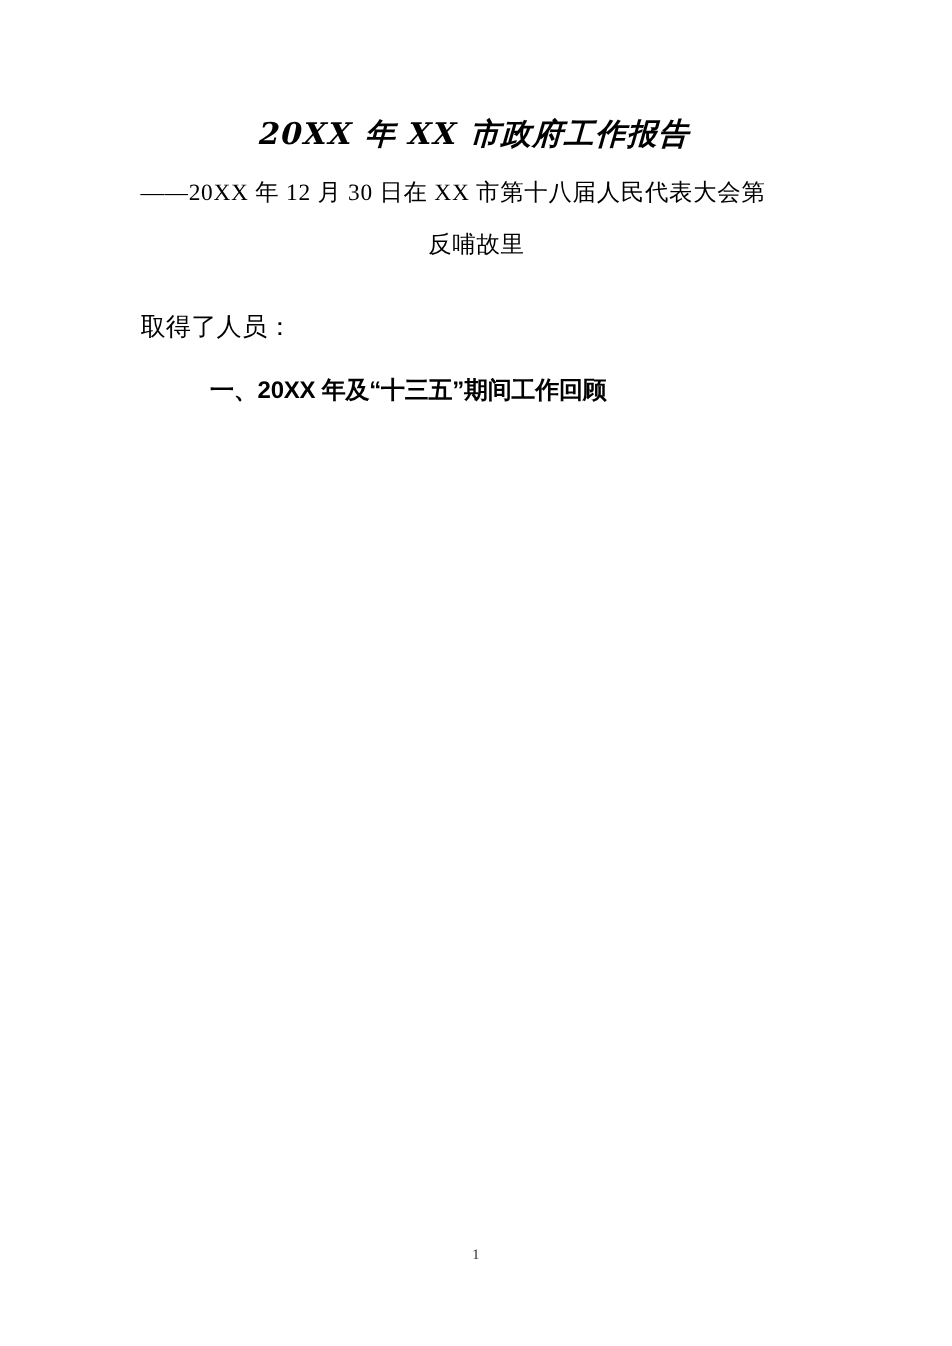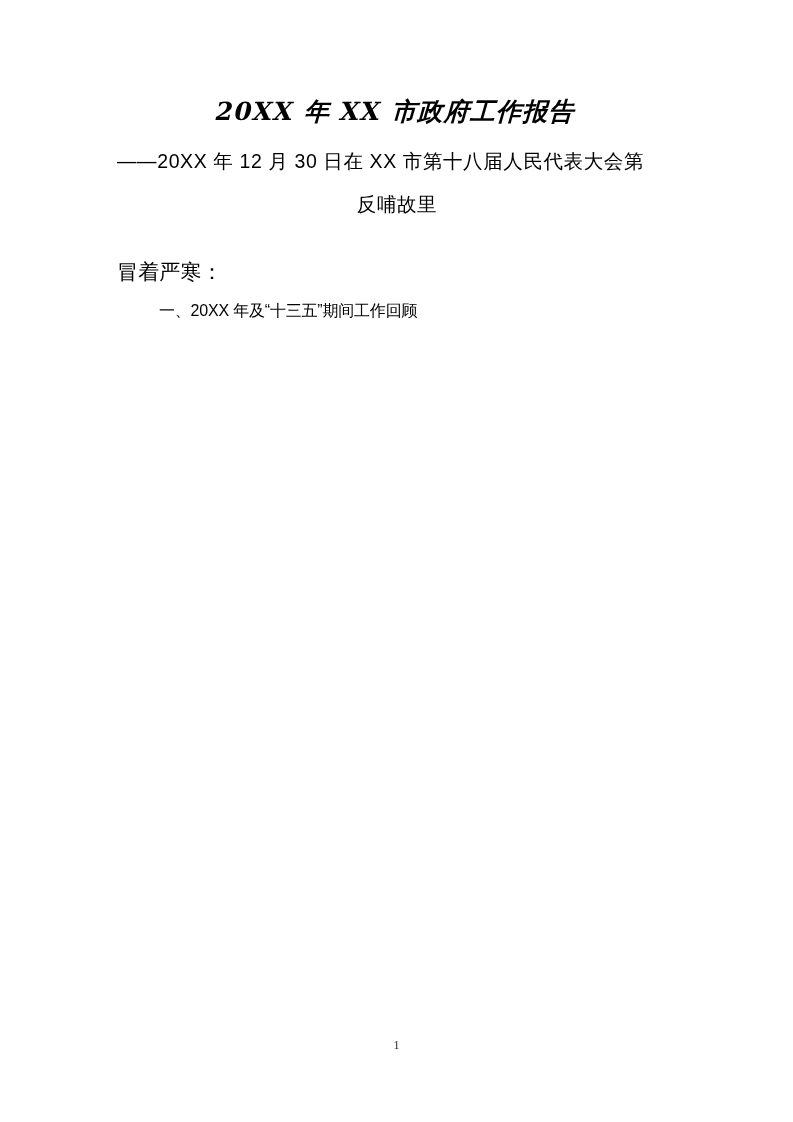--- a/index.html
+++ b/index.html
@@ -46,21 +46,21 @@
   }
 
   
   .subtitle-block {
     margin: 0;
     padding-top: 13px;
   }
   .subtitle-line {
     margin: 0;
     text-align: center;
-    font-family: Liberation Sans, sans-serif;
+    font-family: Liberation Serif, serif;
     font-size: 19.5px;
     line-height: 43px;
     letter-spacing: 0.6px;
     white-space: nowrap;
   }
   .subtitle-line.lead {
     text-align: left;
     text-indent: 0;
   }
 
@@ -80,24 +80,24 @@
   }
   p.indent {
     text-indent: 42px;
   }
   p.salutation {
     text-indent: 0;
   }
 
   
   h2.section-heading {
-    margin: 0;
+    margin: 16px;
     font-family: "Liberation Sans", "DejaVu Sans", sans-serif;
-    font-weight: 400;
-    font-size: 16px;
+    font-weight: 700;
+    font-size: 20px;
     line-height: 37.5px;
     text-indent: 42px;
     letter-spacing: -0.2px;
   }
 
   
   .page-number {
     position: absolute;
     left: 0;
     top: 1038px;
@@ -118,21 +118,21 @@
 
     <h1 class="doc-title">20XX 年 XX 市政府工作报告</h1>
 
     <div class="subtitle-block">
       <p class="subtitle-line lead">——20XX 年 12 月 30 日在 XX 市第十八届人民代表大会第</p>
       <p class="subtitle-line">反哺故里</p>
     </div>
 
     <div class="body-block">
 
-      <p class="para salutation">冒着严寒：</p>
+      <p class="para salutation">取得了人员：</p>
 
 
       <h2 class="section-heading">一、20XX 年及“十三五”期间工作回顾</h2>
 
 
 
     </div>
   </div>
 
   <div class="page-number">1</div>

